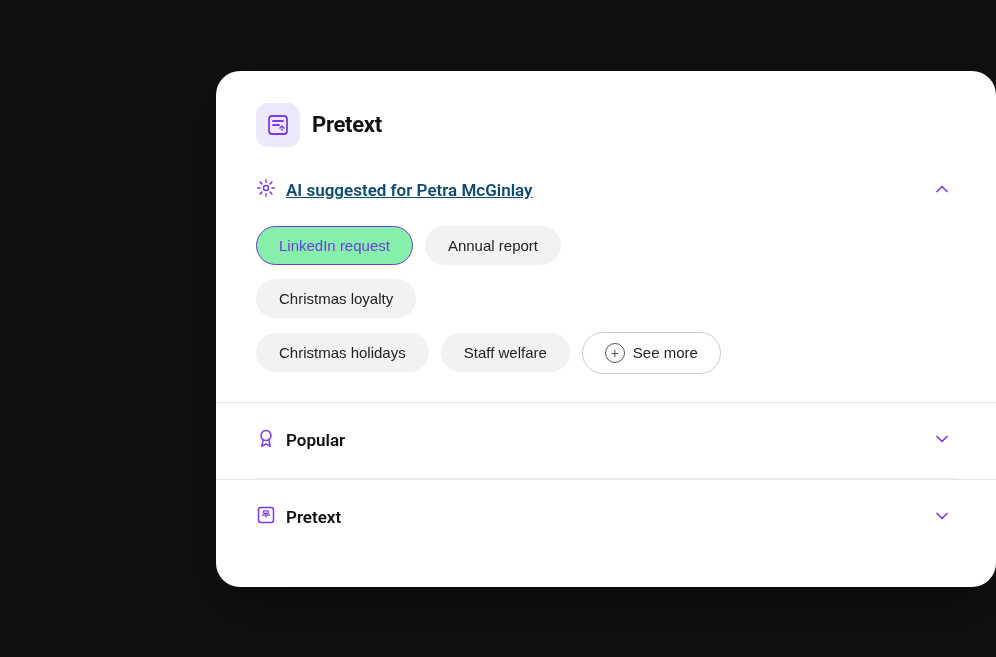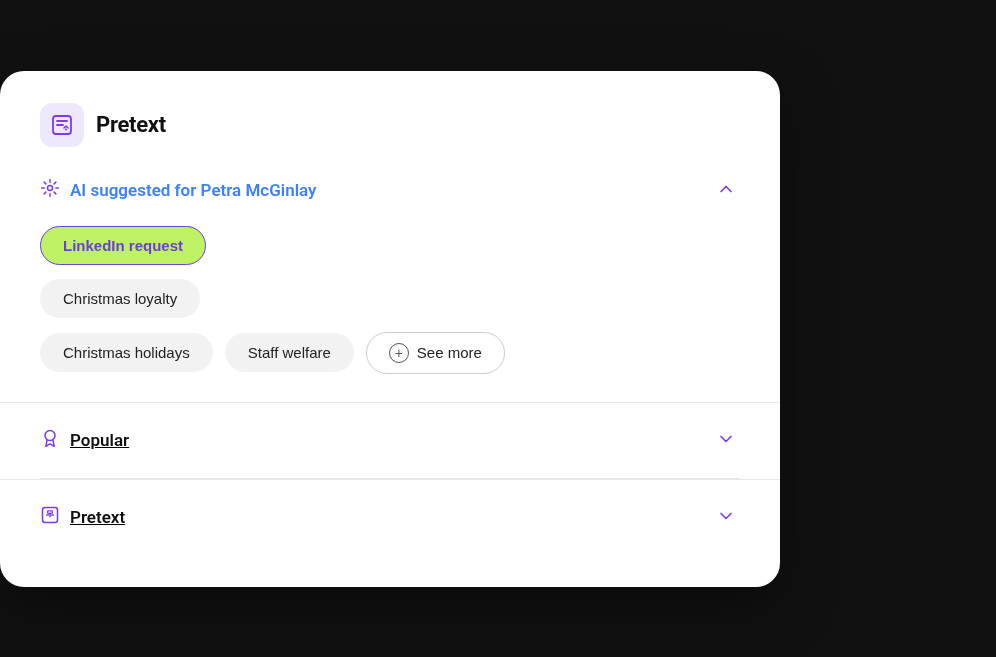--- a/index.html
+++ b/index.html
@@ -14,21 +14,21 @@
       justify-content: center;
       align-items: center;
       min-height: 100vh;
       font-family: -apple-system, BlinkMacSystemFont, 'Segoe UI', Roboto, sans-serif;
     }
 
     .screen {
       width: 996px;
       height: 657px;
       display: flex;
-      justify-content: flex-start;
+      justify-content: flex-end;
       align-items: center;
       background: #111;
     }
 
     .card {
       width: 780px;
       background: #ffffff;
       border-radius: 24px;
       padding: 32px 40px;
       box-shadow: 0 20px 60px rgba(0,0,0,0.4);
@@ -75,21 +75,22 @@
 
     .section-header-left {
       display: flex;
       align-items: center;
       gap: 10px;
     }
 
     .section-title {
       font-size: 17px;
       font-weight: 600;
-      color: #3b82f6;
+      color: #0c4a6e;
+      text-decoration: underline;
     }
 
     .chevron-btn {
       background: none;
       border: none;
       cursor: pointer;
       padding: 4px;
       display: flex;
       align-items: center;
       justify-content: center;
@@ -117,24 +118,24 @@
       padding: 10px 22px;
       font-size: 15px;
       font-weight: 500;
       color: #222;
       cursor: pointer;
       white-space: nowrap;
       transition: background 0.15s;
     }
 
     .tag.active {
-      background: #bef264;
+      background: #86efac;
       border-color: #6c3fd6;
       color: #6c3fd6;
-      font-weight: 700;
+      font-weight: 400;
     }
 
     .tag.see-more {
       display: flex;
       align-items: center;
       gap: 8px;
       background: #ffffff;
       border: 1.5px solid #ccc;
     }
 
@@ -158,21 +159,20 @@
       margin: 0 -40px;
       margin-bottom: 0;
     }
 
     
     .section-row {
       display: flex;
       align-items: center;
       justify-content: space-between;
       padding: 22px 0;
-      text-decoration: underline;
     }
 
     .section-row:not(:last-child) {
       border-bottom: 1px solid #e8e8e8;
     }
 
     .section-row-left {
       display: flex;
       align-items: center;
       gap: 10px;
@@ -251,20 +251,23 @@
         </span>
       </button>
     </div>
 
     <div class="tags-container">
 
       <div class="tags-row">
         <button class="tag active">
           <span>LinkedIn request</span>
         </button>
+        <button class="tag">
+          <span>Annual report</span>
+        </button>
       </div>
 
       <div class="tags-row">
         <button class="tag">
           <span>Christmas loyalty</span>
         </button>
       </div>
 
       <div class="tags-row">
         <button class="tag">

